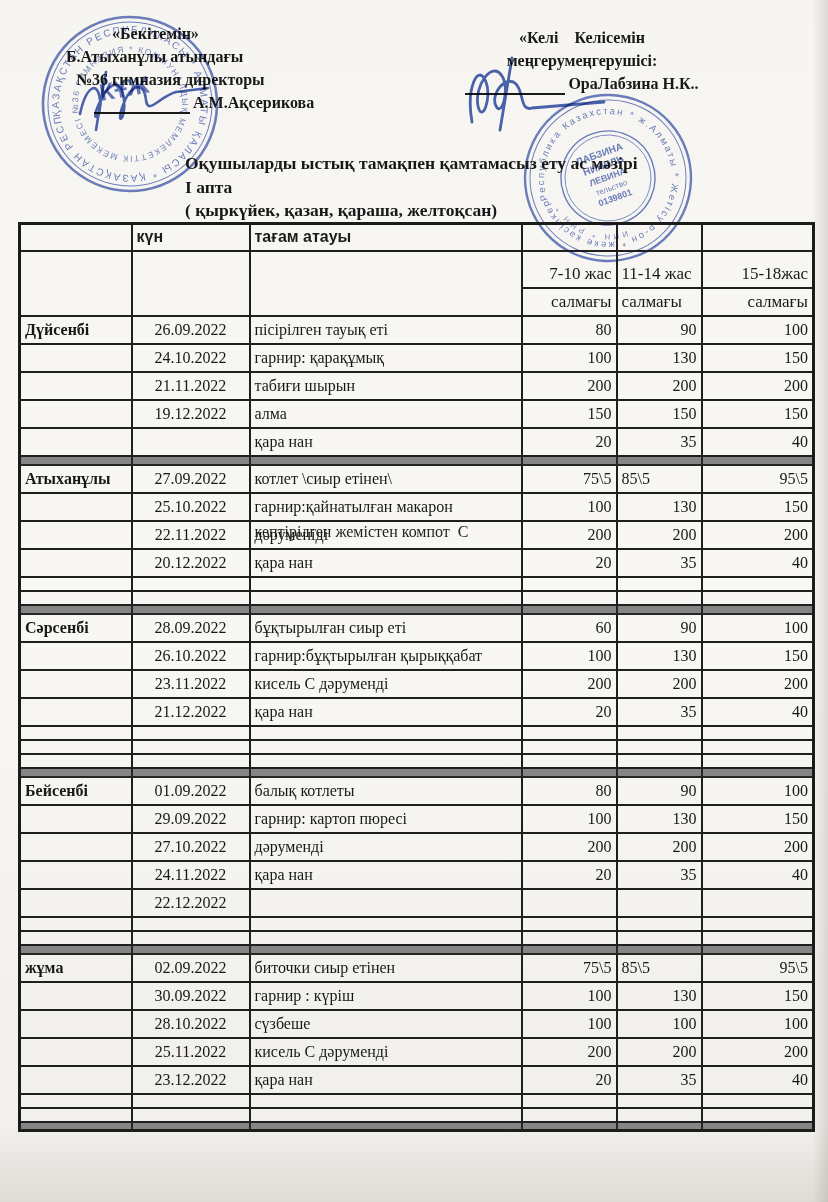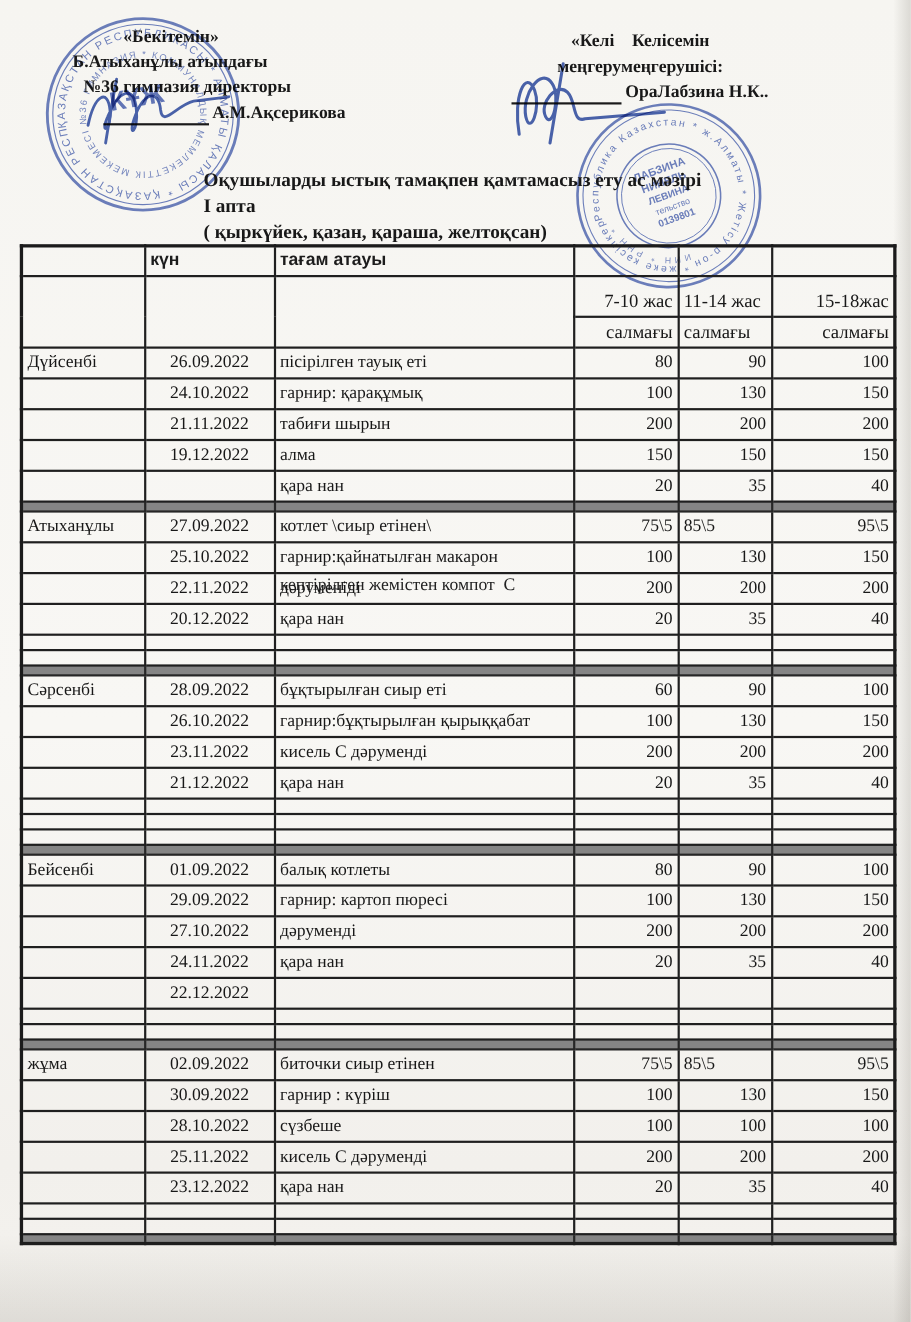--- a/index.html
+++ b/index.html
@@ -28,21 +28,21 @@
   .title-block{position:absolute;left:185px;top:152px;font-weight:bold;font-size:17.5px;line-height:23.5px;width:520px;}
 
   table.menu{position:absolute;left:18px;top:222px;width:794px;border-collapse:collapse;
     table-layout:fixed;border:3px solid #1b1b1b;}
   table.menu td{border:2px solid #1f1f1f;padding:0 4px;box-sizing:border-box;overflow:visible;
     font-size:16px;vertical-align:middle;}
   tr.hr1 td{height:27px;}
   tr.hr2 td{height:37px;vertical-align:bottom;padding-bottom:3px;font-size:17px;}
   tr.hr3 td{height:28px;font-size:17px;}
   .sans{font-family:"Liberation Sans",sans-serif;font-weight:bold;font-size:15px;color:#1c1c1c;padding-left:6px;}
-  td.day{font-weight:normal;font-size:17px;padding-left:9px;}
+  td.day{font-weight:bold;font-size:17px;padding-left:9px;}
   td.date{text-align:center;font-size:17px;padding-right:3px;}
   td.food{padding-left:4px;position:relative;}
   td.wr{text-align:right;padding-right:5px;font-size:17px;}
   td.wl{text-align:left;padding-left:3px;font-size:17px;}
   tr.crow td{height:28px;}
   tr.brow td{height:14px;}
   tr.band td{height:9px;background:#858585;border-color:#262626;padding:0;}
   .food-extra{position:absolute;left:4px;top:29px;white-space:pre;font-size:16px;color:#222;}
 
   .stamp,.sig{position:absolute;mix-blend-mode:multiply;pointer-events:none;}

